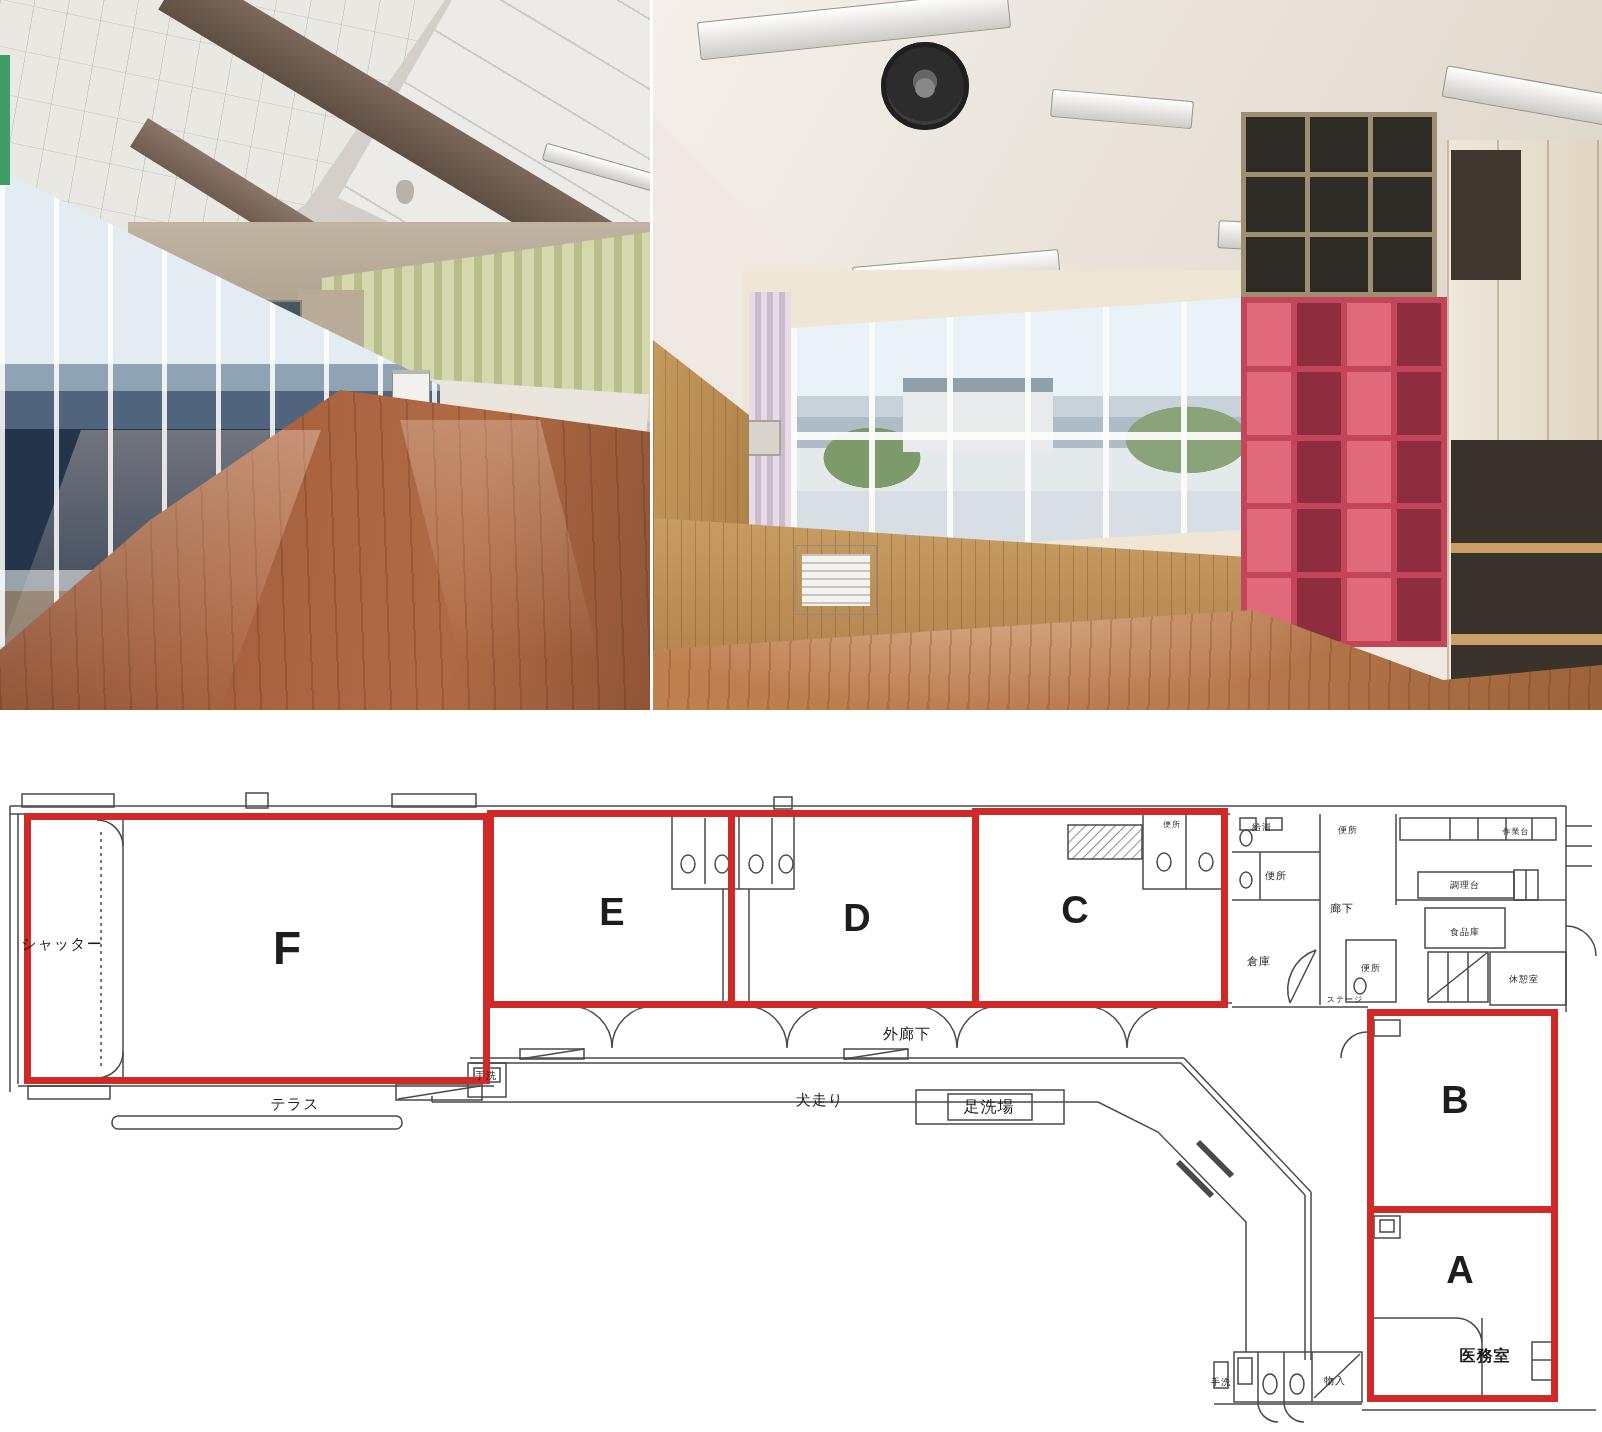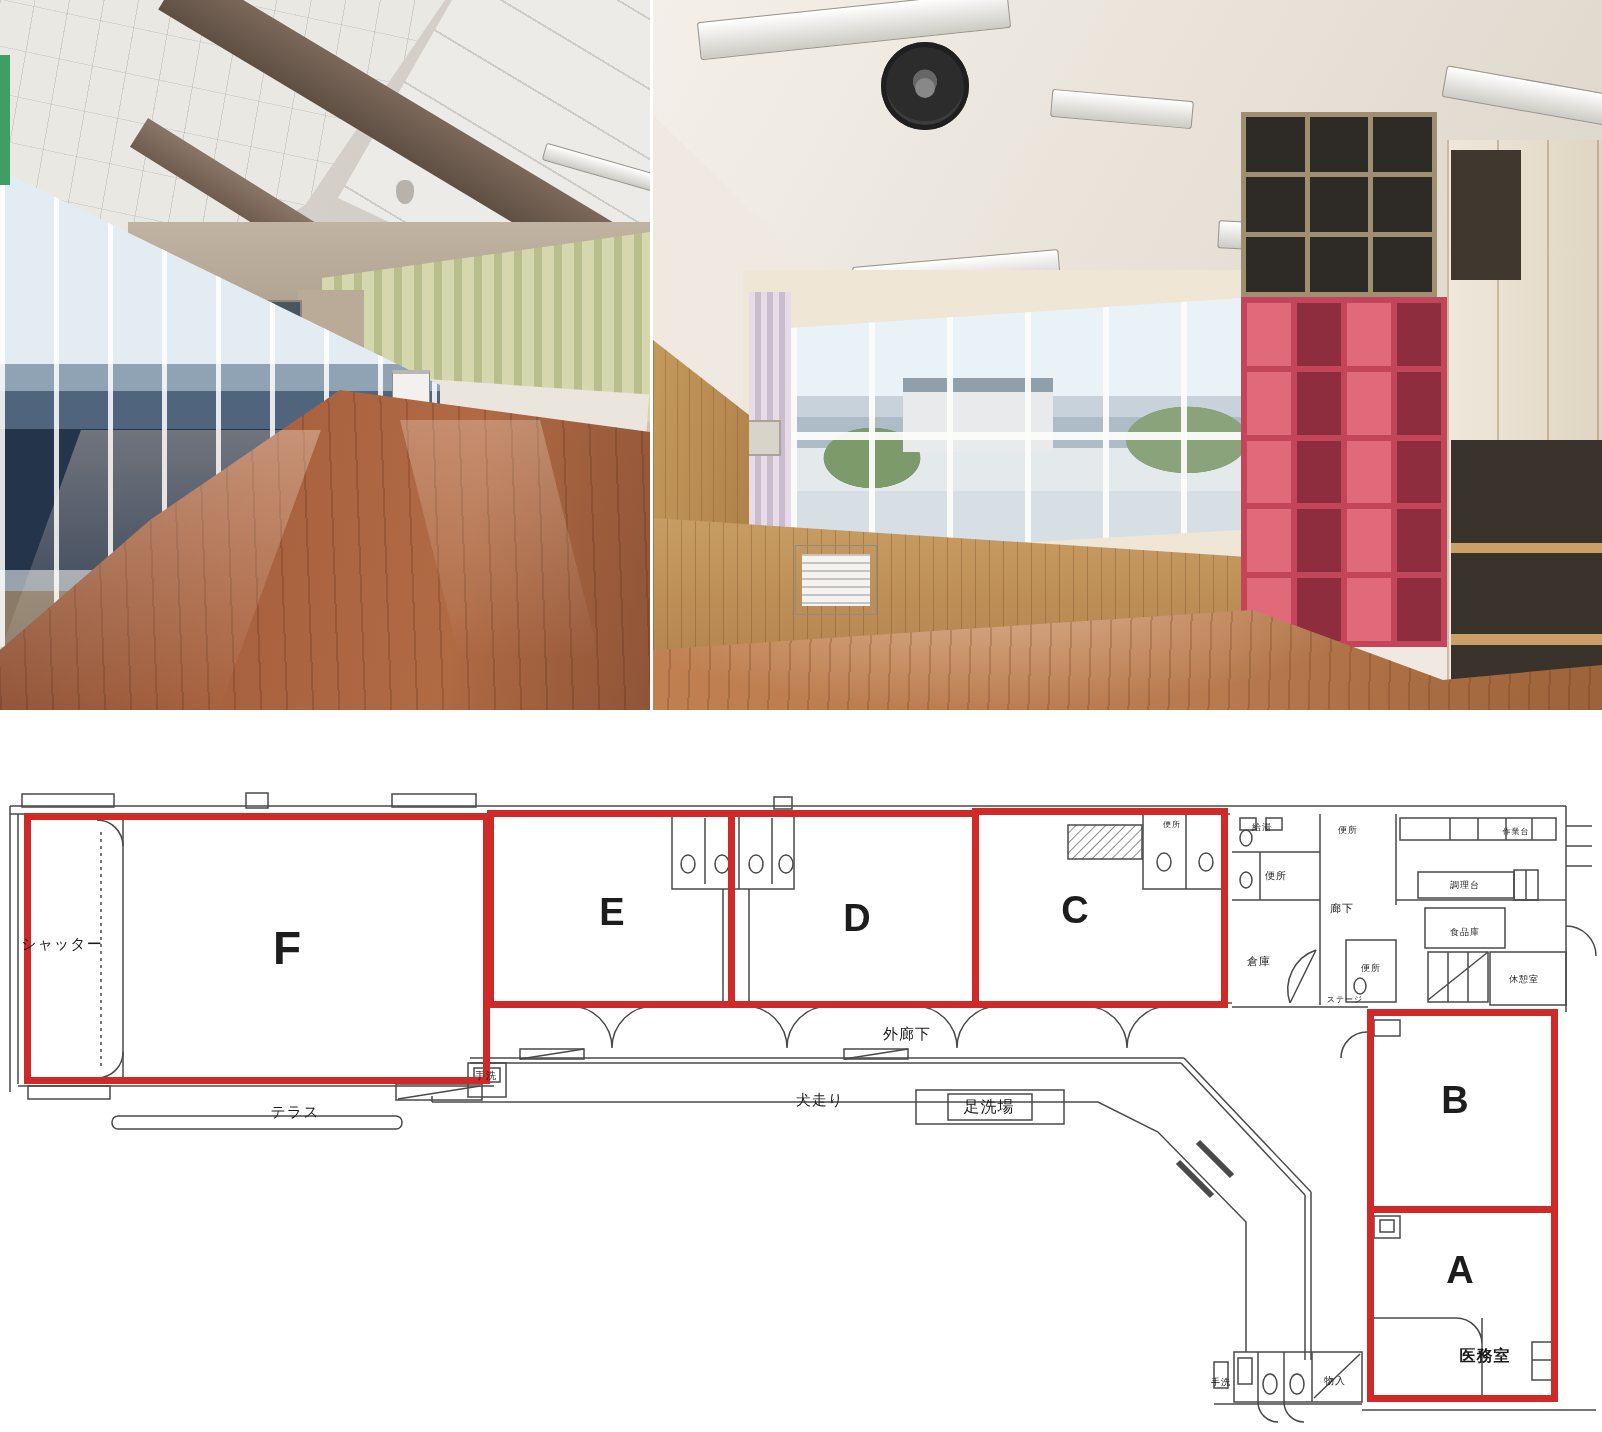--- a/index.html
+++ b/index.html
@@ -301,21 +301,21 @@
       <div class="room-letter" style="left: 612px; top: 912px; font-size: 38px;">E</div>
       <div class="room-box" style="left: 728px; top: 810px; width: 251px; height: 198px;"></div>
       <div class="room-letter" style="left: 857px; top: 918px; font-size: 38px;">D</div>
       <div class="room-box" style="left: 972px; top: 808px; width: 256px; height: 200px;"></div>
       <div class="room-letter" style="left: 1075px; top: 910px; font-size: 38px;">C</div>
       <div class="room-box" style="left: 1367px; top: 1009px; width: 191px; height: 204px;"></div>
       <div class="room-letter" style="left: 1455px; top: 1100px; font-size: 38px;">B</div>
       <div class="room-box" style="left: 1367px; top: 1206px; width: 191px; height: 196px;"></div>
       <div class="room-letter" style="left: 1460px; top: 1270px; font-size: 38px;">A</div>
       <span class="plan-note" style="left: 62px; top: 944px; font-size: 15px;">シャッター</span>
-      <span class="plan-note" style="left: 295px; top: 1104px; font-size: 15px; margin-top: 8px;">テラス</span>
+      <span class="plan-note" style="left: 295px; top: 1104px; font-size: 15px;">テラス</span>
       <span class="plan-note" style="left: 486px; top: 1076px; font-size: 10px;">手洗</span>
       <span class="plan-note" style="left: 907px; top: 1034px; font-size: 15px;">外廊下</span>
       <span class="plan-note" style="left: 820px; top: 1100px; font-size: 15px;">犬走り</span>
       <span class="plan-note" style="left: 989px; top: 1107px; font-size: 16px;">足洗場</span>
       <span class="plan-note" style="left: 1172px; top: 824px; font-size: 8px;">便所</span>
       <span class="plan-note" style="left: 1262px; top: 827px; font-size: 9px;">給湯</span>
       <span class="plan-note" style="left: 1276px; top: 876px; font-size: 10px;">便所</span>
       <span class="plan-note" style="left: 1348px; top: 830px; font-size: 9px;">便所</span>
       <span class="plan-note" style="left: 1342px; top: 908px; font-size: 11px;">廊下</span>
       <span class="plan-note" style="left: 1259px; top: 961px; font-size: 11px; font-family: Liberation Serif, serif;">倉庫</span>

